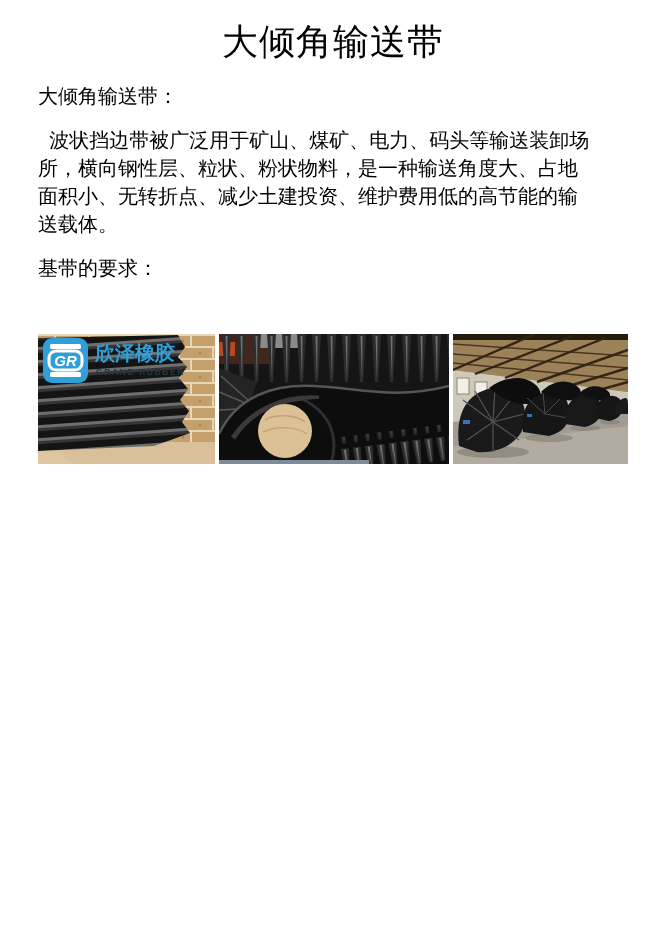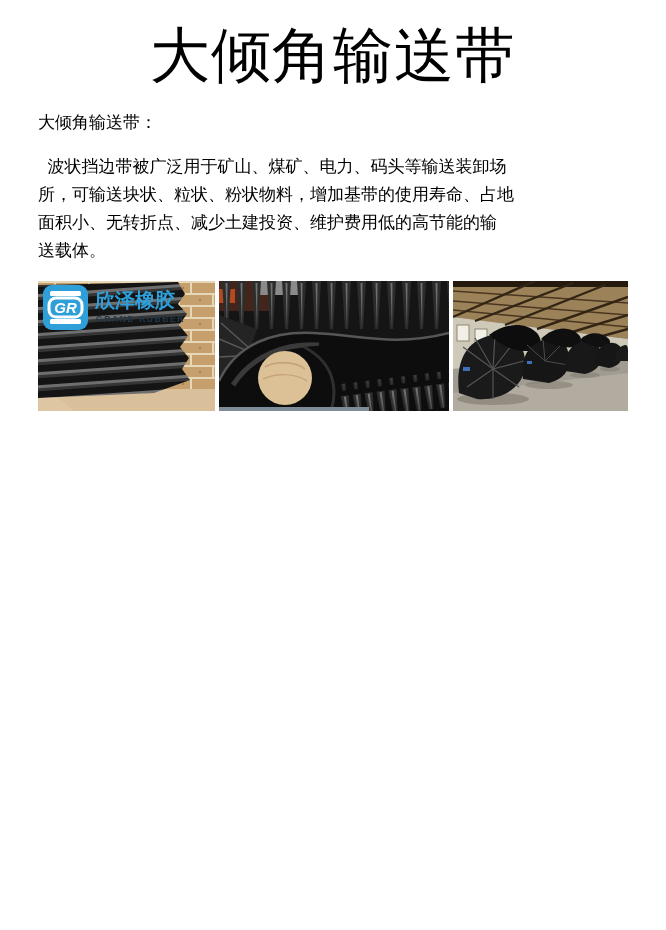--- a/index.html
+++ b/index.html
@@ -9,58 +9,59 @@
     width:666px; height:930px;
     margin:0 auto;
     background:#ffffff;
     color:#000000;
     font-family:"Liberation Sans","DejaVu Sans",sans-serif;
     overflow:hidden;
   }
   .page-title {
     padding-top:22px;
     text-align:center;
-    font-size:60px;
+    font-size:36px;
     font-weight:400;
     line-height:1.12;
     letter-spacing:1px;
   }
   .content { padding:0 38px; margin-top:20px; }
   .content p {
-    font-size:17px;
+    font-size:20px;
     line-height:28px;
     margin:0 0 16px 0;
     white-space:pre-wrap;
     font-weight:400;
   }
   .gallery {
     display:flex;
     gap:4px;
     padding:0 38px;
     align-items:flex-start;
   }
-  .photo { display:block; height:130px; }
+  .photo { display:block; height:130px;margin-top:36px; }
   .photo svg { display:block; }
   .logo-cn { font-size:20px; font-weight:700; }
   .logo-en { font-size:8.5px; font-weight:700; letter-spacing:1.6px; }
   .logo-gr { font-size:15px; font-weight:700; font-style:italic; }
 </style>
 </head>
 <body>
 
 <div class="page">
 
   <h1 class="page-title">大倾角输送带</h1>
 
   <div class="content">
     <p>大倾角输送带：</p>
     <p>  波状挡边带被广泛用于矿山、煤矿、电力、码头等输送装卸场
-所，可输送块状、粒状、粉状物料，增加基带的使用寿命、占地
+所，横向钢性层、粒状、粉状物料，是一种输送角度大、占地
 面积小、无转折点、减少土建投资、维护费用低的高节能的输
 送载体。</p>
+    <p>基带的要求：</p>
   </div>
 
   <div class="gallery">
 
     <span class="photo">
       <svg width="177" height="130" viewBox="0 0 177 130" role="img" aria-label="波状挡边输送带挡边波纹特写">
         <defs>
           <pattern id="p1brick" width="34" height="24" patternUnits="userSpaceOnUse">
             <rect width="34" height="24" fill="#c59f6c"></rect>
             <rect y="0" width="34" height="2" fill="#e6d7b8"></rect>

